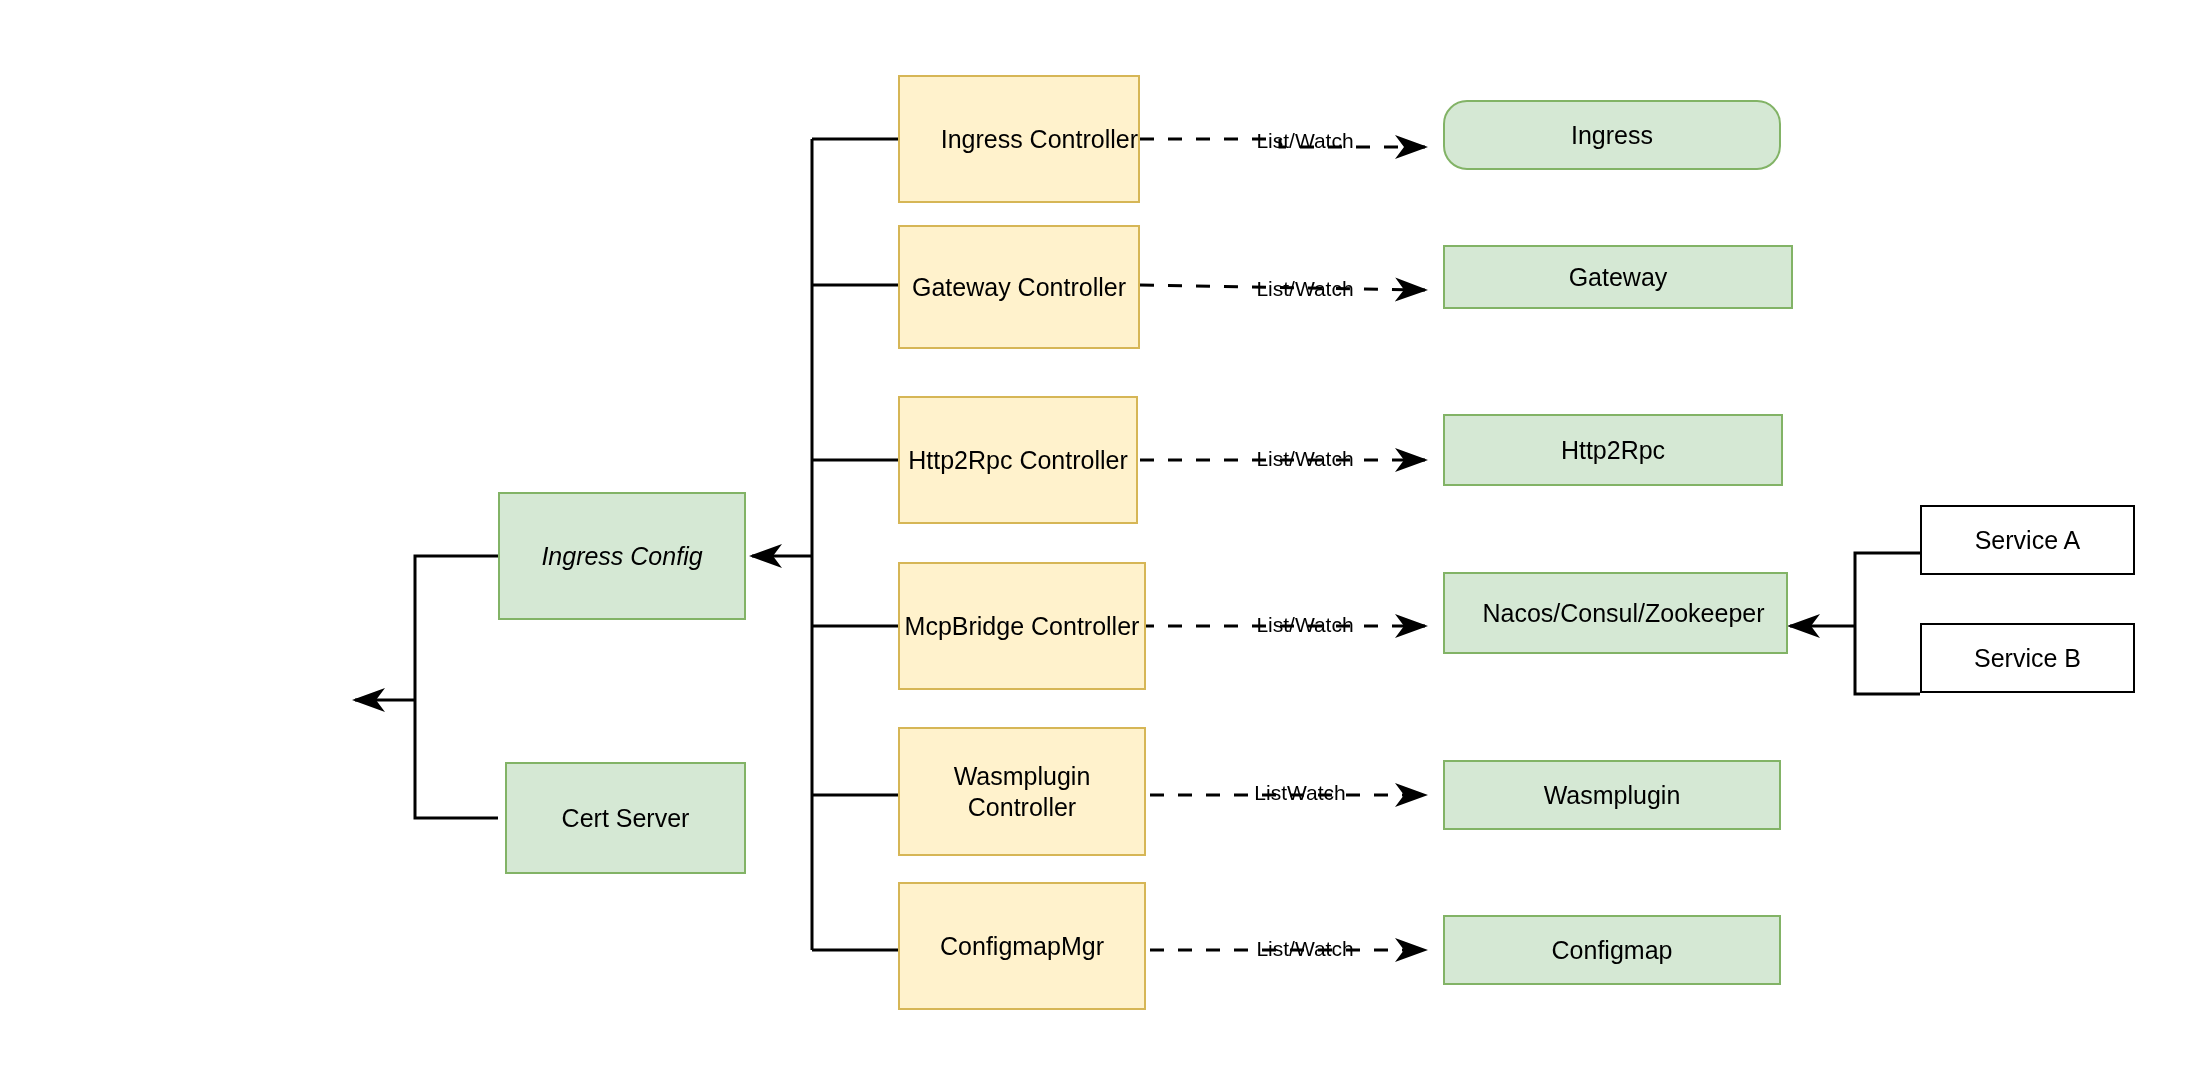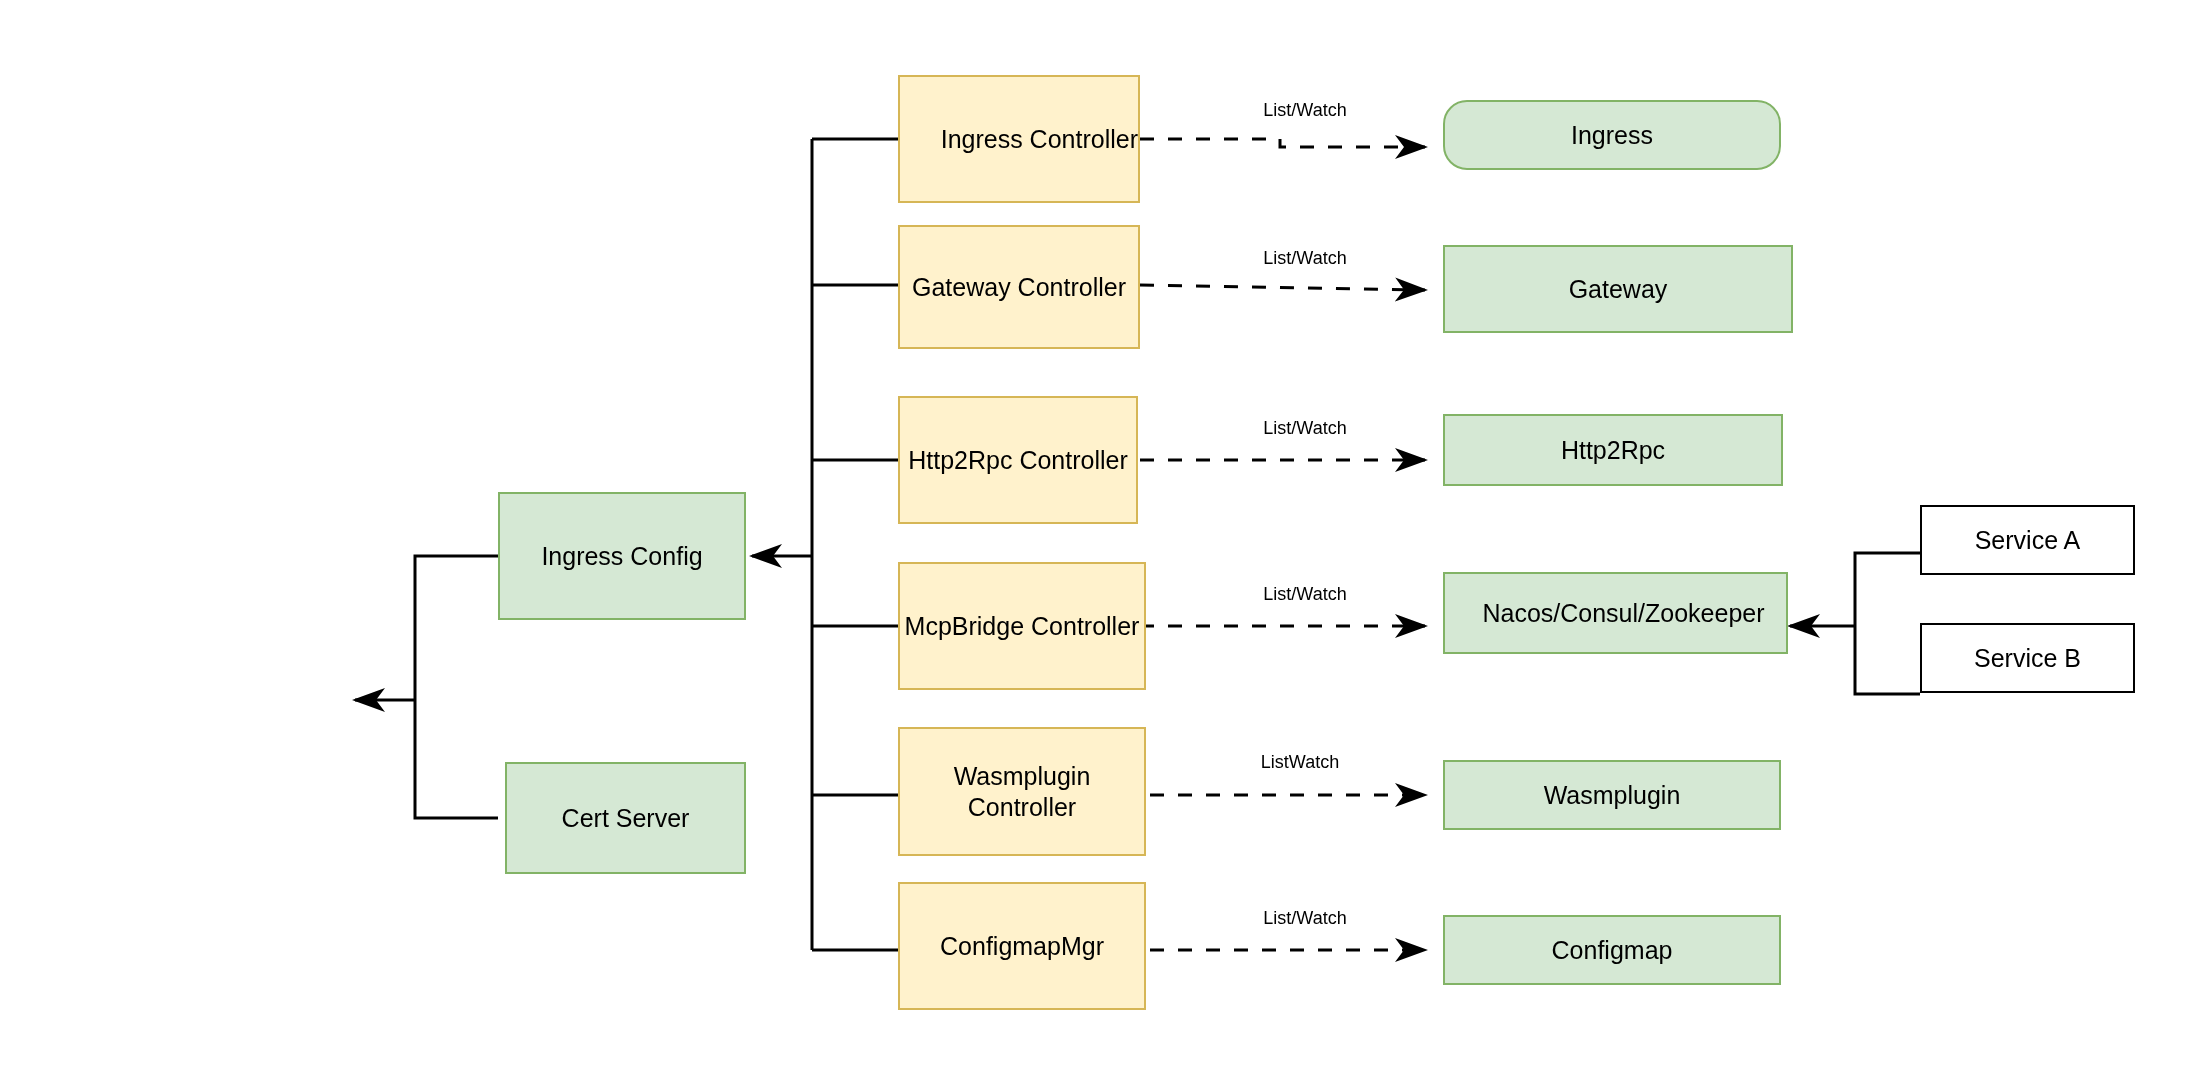--- a/index.html
+++ b/index.html
@@ -37,26 +37,27 @@
     border-width: 2px;
     border-style: solid;
     z-index: 3;
   }
   .node.green  { background: #d5e8d4; border-color: #82b366; }
   .node.yellow { background: #fff2cc; border-color: #d6b656; }
   .node.orange { background: #fae3cd; border-color: #d79b00; }
   .node.plain  { background: #ffffff; border-color: #000000; }
   .edge-label {
     position: absolute;
-    font-size: 18px;
+    font-size: 21px;
     color: #000000;
     white-space: nowrap;
     transform: translateX(-50%);
     z-index: 4;
     background: transparent;
+    margin-top: 29px;
   }
   .wire { stroke: #000000; stroke-width: 3; fill: none; }
   .wire-dashed {
     stroke: #000000;
     stroke-width: 3;
     fill: none;
     stroke-dasharray: 14 14;
   }
 </style>
 </head>
@@ -109,21 +110,21 @@
       <path class="wire-dashed" d="M 1150 950 L 1425 950" marker-end="url(#arrowDash)"></path>
     </g>
 
     <g>
       <path class="wire" d="M 1920 553 L 1855 553 L 1855 694 L 1920 694"></path>
       <path class="wire" d="M 1855 626 L 1790 626" marker-end="url(#arrowSolid)"></path>
     </g>
   </svg>
 
 
-  <div class="node green" style="left:498px; top:492px; width:248px; height:128px;">
+  <div class="node green" style="left:498px; top:492px; width:248px; height:128px;font-style:italic;">
     <span>Ingress Config</span>
   </div>
 
   <div class="node green" style="left:505px; top:762px; width:241px; height:112px;">
     <span>Cert Server</span>
   </div>
 
   <div class="node yellow" style="left:898px; top:75px; width:242px; height:128px;justify-content:flex-end;">
     <span>Ingress Controller</span>
   </div>
@@ -145,21 +146,21 @@
   </div>
 
   <div class="node yellow" style="left:898px; top:727px; width:248px; height:129px;">
     <span style="max-width:180px;">Wasmplugin Controller</span>
   </div>
 
   <div class="node green" style="left:1443px; top:100px; width:338px; height:70px;border-radius:24px;">
     <span>Ingress</span>
   </div>
 
-  <div class="node green" style="left:1443px; top:245px; width:350px; height:88px;">
+  <div class="node green" style="left:1443px; top:245px; width:350px; height:64px;">
     <span>Gateway</span>
   </div>
 
   <div class="node green" style="left:1443px; top:414px; width:340px; height:72px;">
     <span>Http2Rpc</span>
   </div>
 
   <div class="node green" style="left:1443px; top:572px; width:345px; height:82px;padding-left:16px;">
     <span>Nacos/Consul/Zookeeper</span>
   </div>

